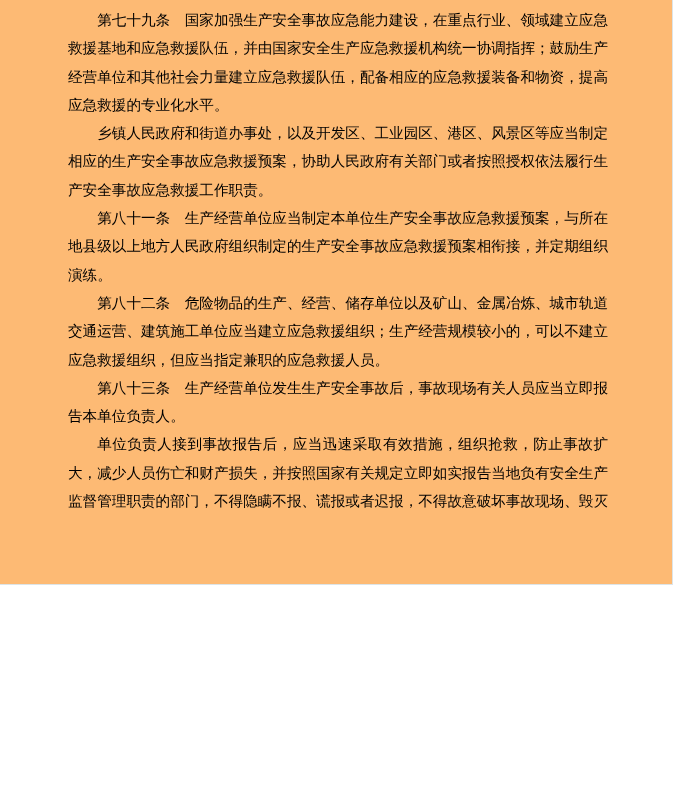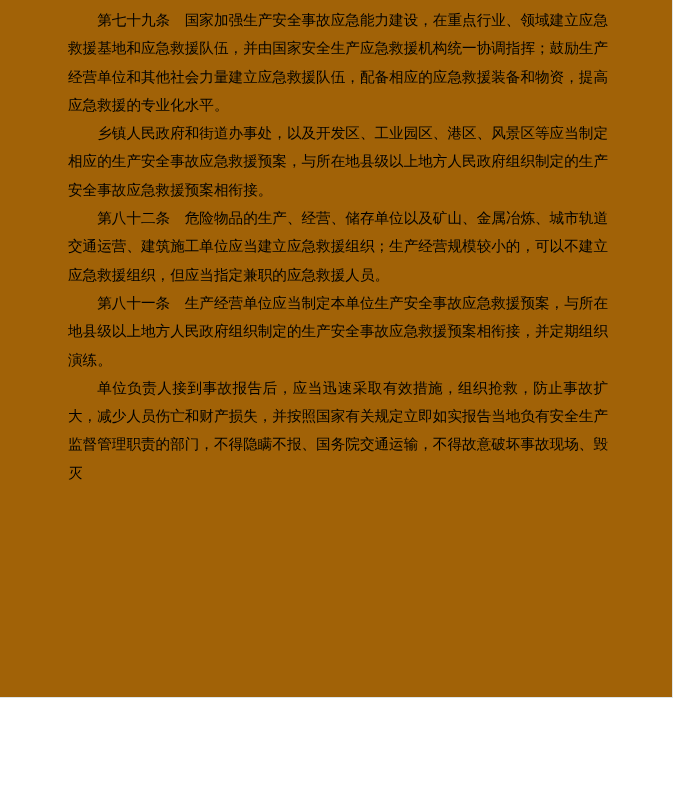--- a/index.html
+++ b/index.html
@@ -3,23 +3,23 @@
 <meta charset="utf-8">
 <style>
   html, body {
     margin: 0;
     padding: 0;
     background: #ffffff;
   }
   .page {
     position: relative;
     width: 673px;
-    height: 698px;
+    height: 585px;
     box-sizing: border-box;
-    background: #a16207;
+    background: #fdba74;
     border-right: 1px solid #dde4e7;
     border-bottom: 1px solid #dde4e7;
     overflow: hidden;
   }
   .content {
     box-sizing: content-box;
     padding: 6px 0 0 68px;
     width: 540px;
   }
   .para {
@@ -34,18 +34,19 @@
     text-indent: 2em;
     word-break: break-all;
   }
 </style>
 </head>
 <body>
 
 <div class="page">
   <div class="content">
     <p class="para">第七十九条　国家加强生产安全事故应急能力建设，在重点行业、领域建立应急救援基地和应急救援队伍，并由国家安全生产应急救援机构统一协调指挥；鼓励生产经营单位和其他社会力量建立应急救援队伍，配备相应的应急救援装备和物资，提高应急救援的专业化水平。</p>
-    <p class="para">乡镇人民政府和街道办事处，以及开发区、工业园区、港区、风景区等应当制定相应的生产安全事故应急救援预案，与所在地县级以上地方人民政府组织制定的生产安全事故应急救援预案相衔接。</p>
+    <p class="para">乡镇人民政府和街道办事处，以及开发区、工业园区、港区、风景区等应当制定相应的生产安全事故应急救援预案，协助人民政府有关部门或者按照授权依法履行生产安全事故应急救援工作职责。</p>
+    <p class="para">第八十一条　生产经营单位应当制定本单位生产安全事故应急救援预案，与所在地县级以上地方人民政府组织制定的生产安全事故应急救援预案相衔接，并定期组织演练。</p>
     <p class="para">第八十二条　危险物品的生产、经营、储存单位以及矿山、金属冶炼、城市轨道交通运营、建筑施工单位应当建立应急救援组织；生产经营规模较小的，可以不建立应急救援组织，但应当指定兼职的应急救援人员。</p>
-    <p class="para">第八十一条　生产经营单位应当制定本单位生产安全事故应急救援预案，与所在地县级以上地方人民政府组织制定的生产安全事故应急救援预案相衔接，并定期组织演练。</p>
-    <p class="para">单位负责人接到事故报告后，应当迅速采取有效措施，组织抢救，防止事故扩大，减少人员伤亡和财产损失，并按照国家有关规定立即如实报告当地负有安全生产监督管理职责的部门，不得隐瞒不报、国务院交通运输，不得故意破坏事故现场、毁灭</p>
+    <p class="para">第八十三条　生产经营单位发生生产安全事故后，事故现场有关人员应当立即报告本单位负责人。</p>
+    <p class="para">单位负责人接到事故报告后，应当迅速采取有效措施，组织抢救，防止事故扩大，减少人员伤亡和财产损失，并按照国家有关规定立即如实报告当地负有安全生产监督管理职责的部门，不得隐瞒不报、谎报或者迟报，不得故意破坏事故现场、毁灭</p>
   </div>
 </div>
 
 </body></html>

